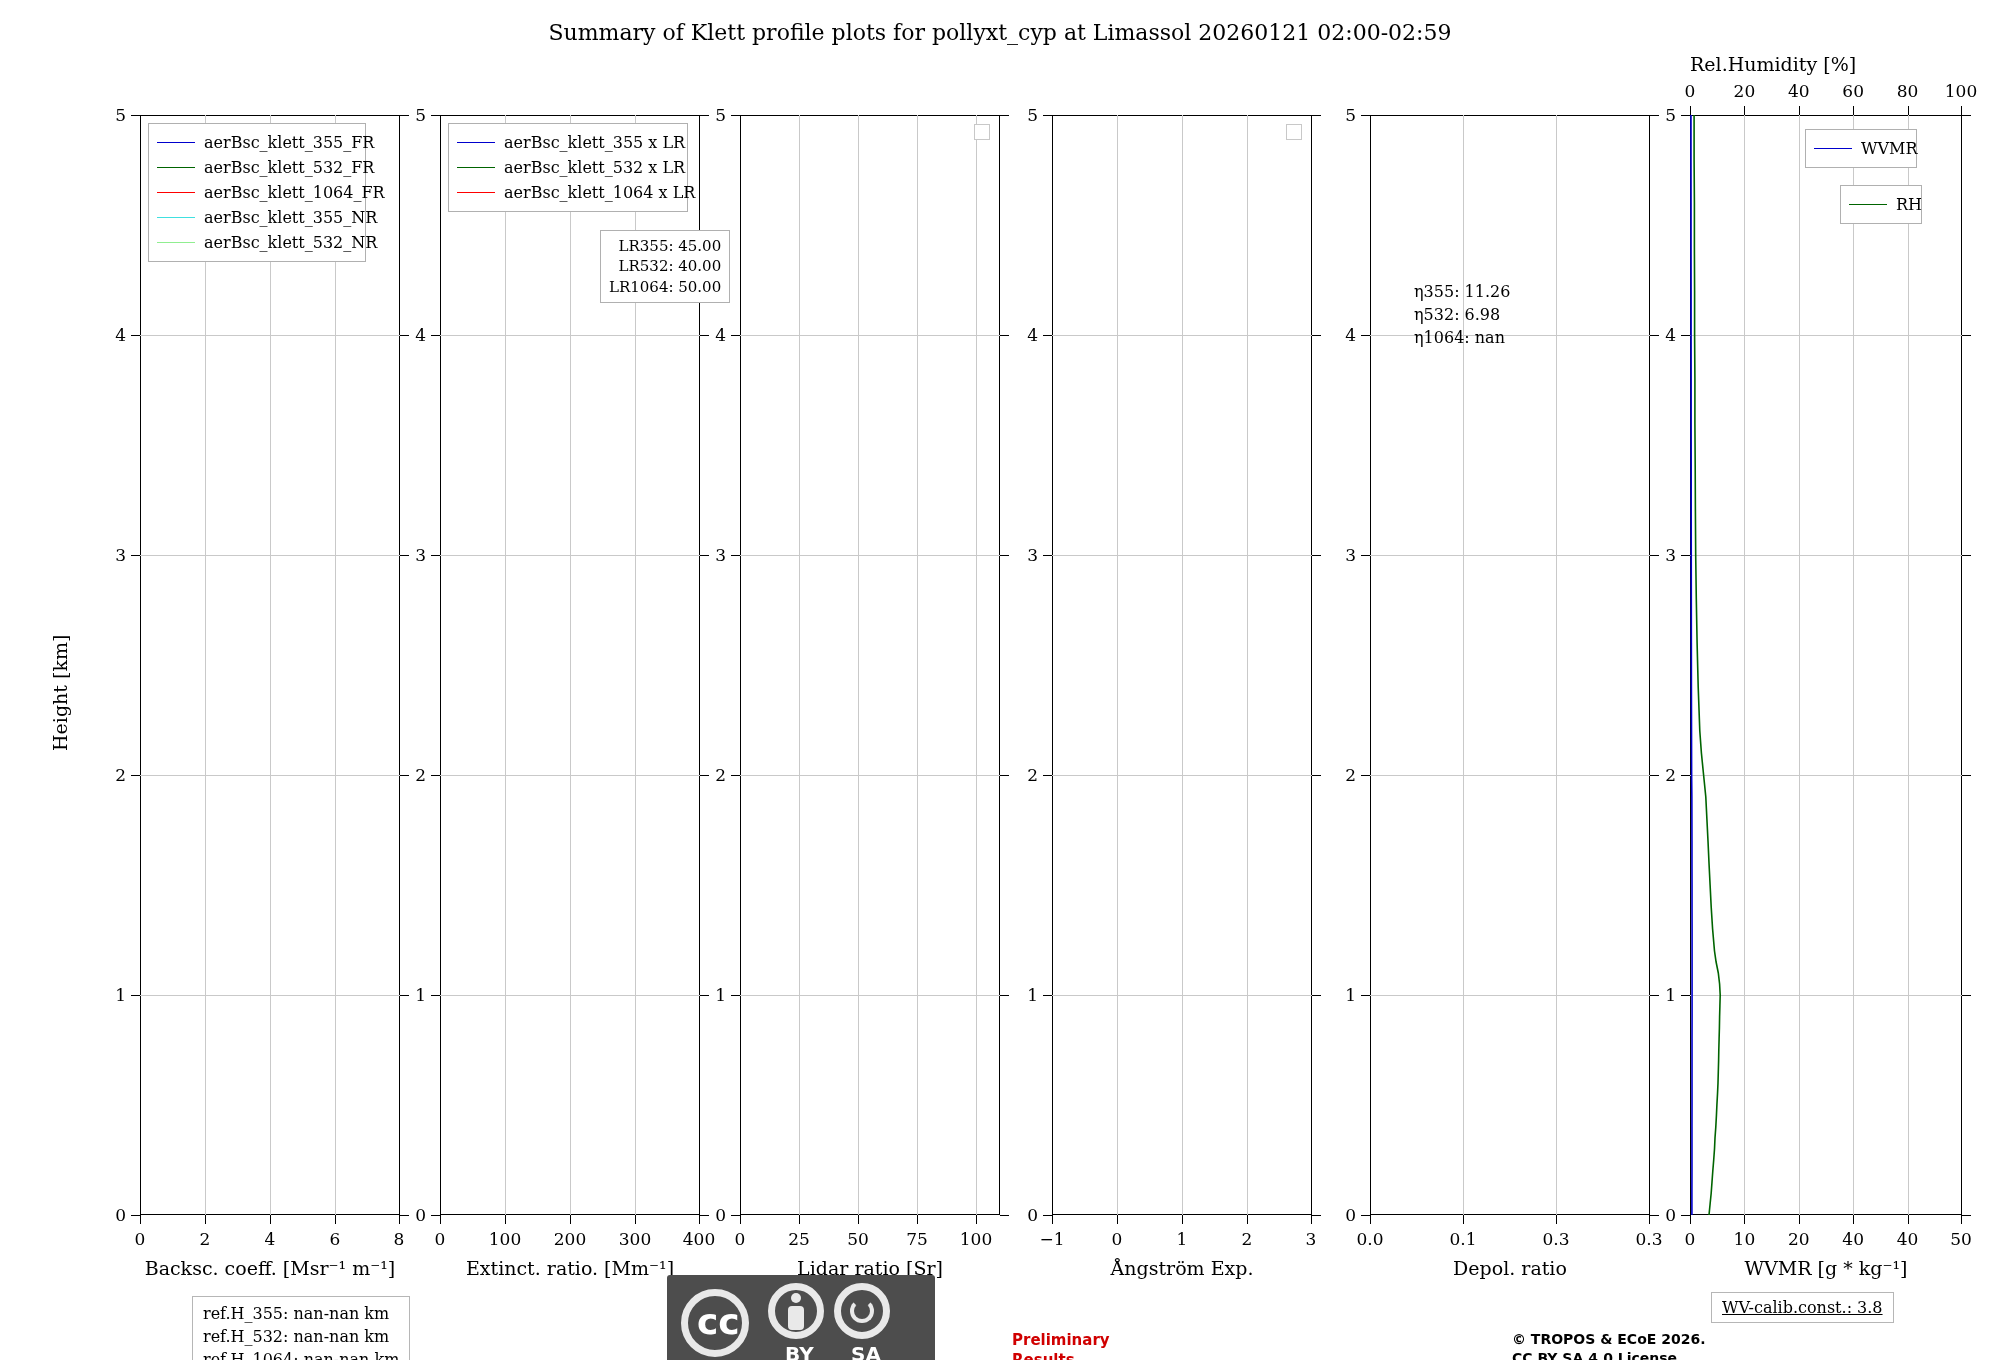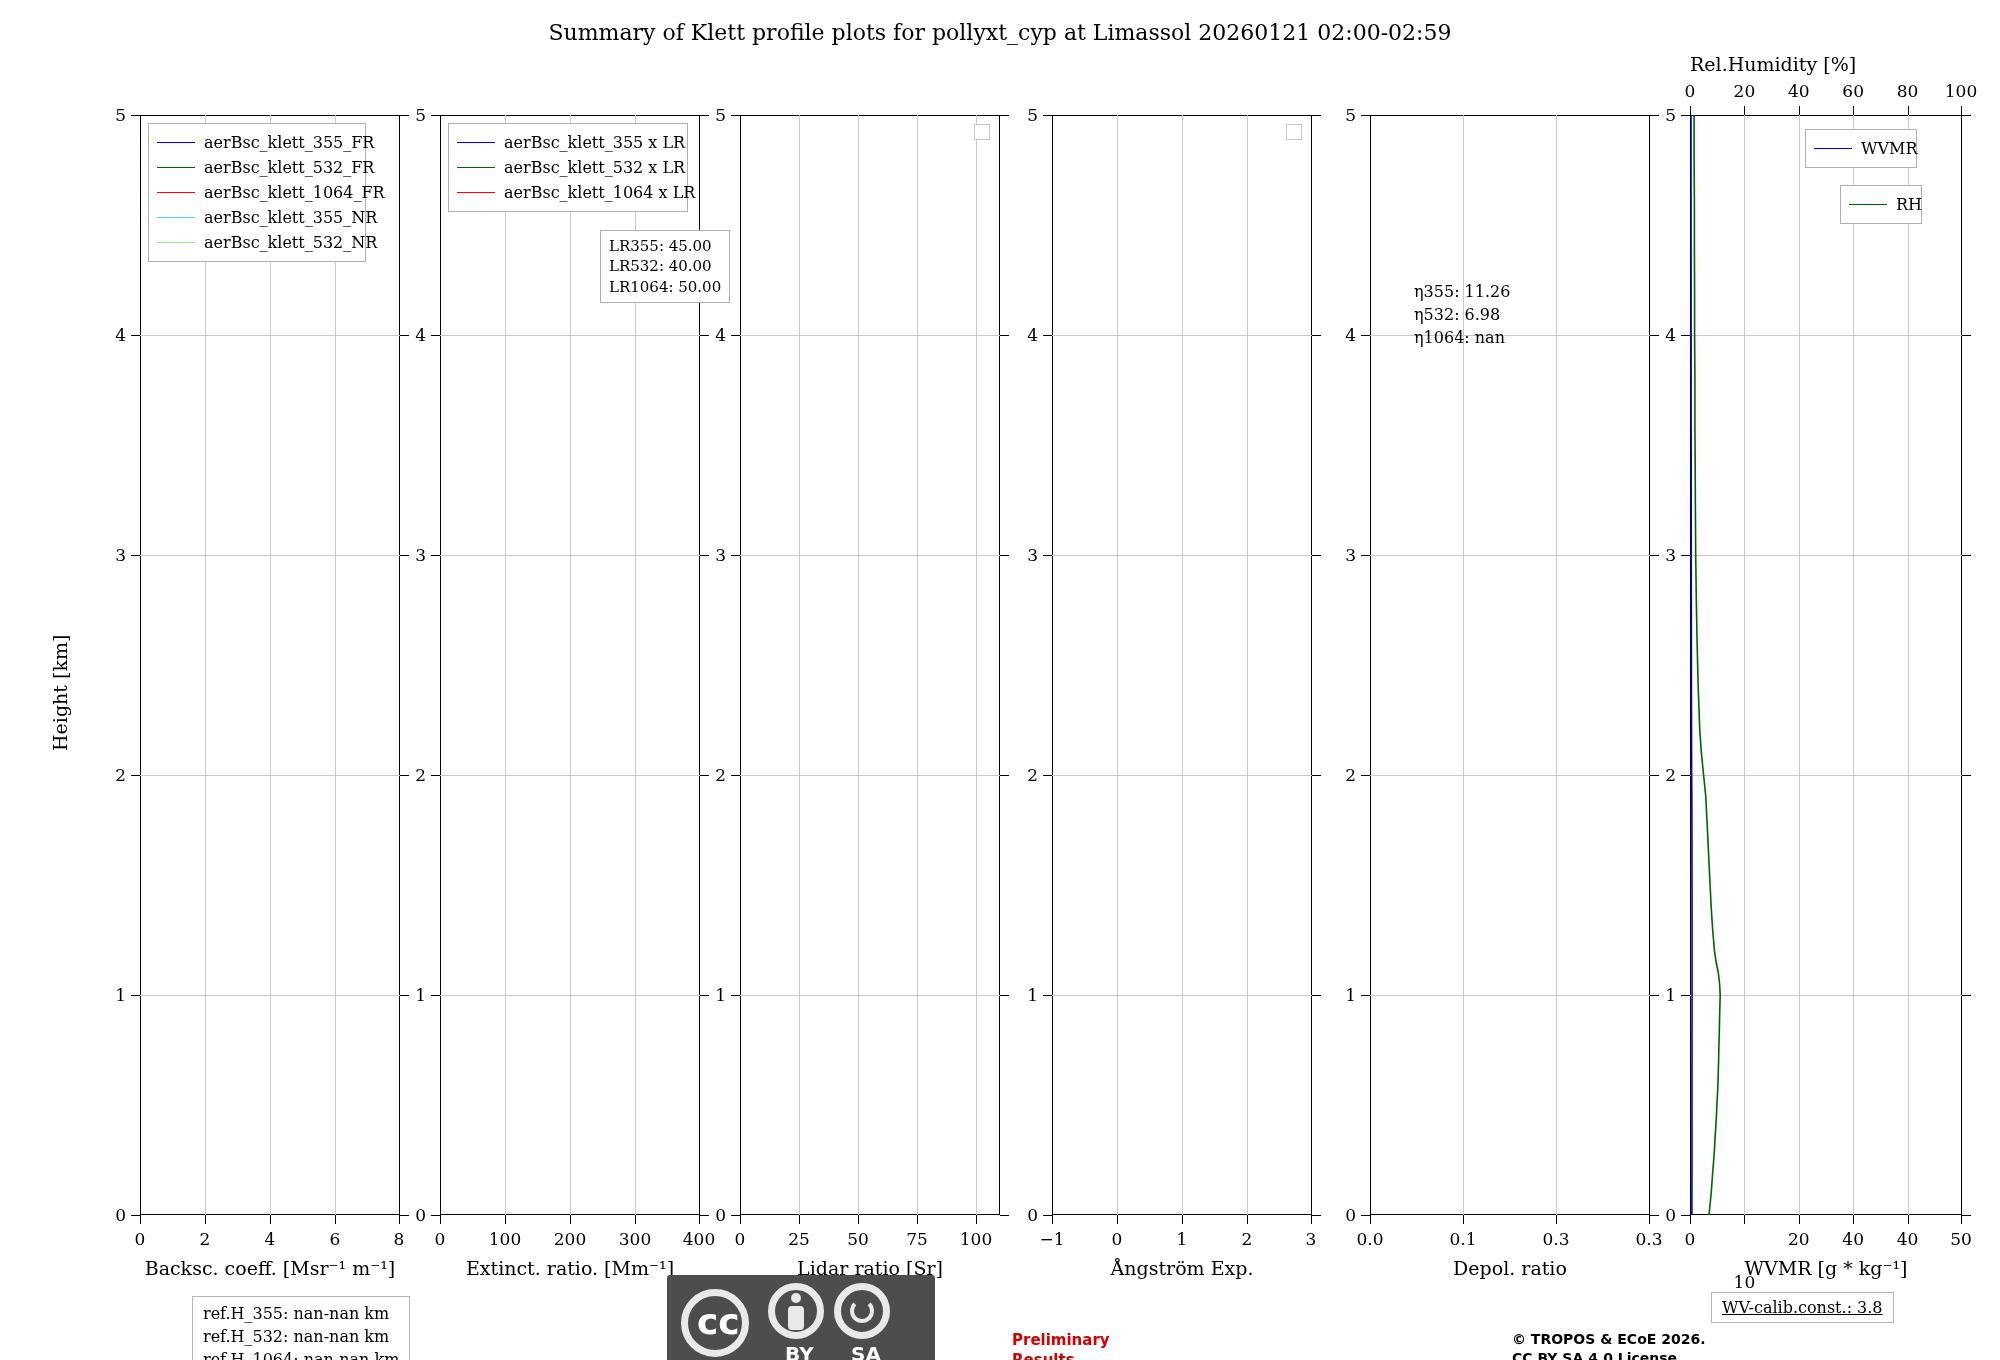--- a/index.html
+++ b/index.html
@@ -281,21 +281,21 @@
       <div class="row">
         <span class="swatch" style="border-top-color:#006400;"></span>
         <span>aerBsc_klett_532 x LR</span>
       </div>
       <div class="row">
         <span class="swatch" style="border-top-color:#ff0000;"></span>
         <span>aerBsc_klett_1064 x LR</span>
       </div>
     </div>
 
-    <div class="textbox" style="left:160px; top:115px;">
+    <div class="textbox" style="left:160px; top:115px;text-align:right;">
       <div>LR355: 45.00</div>
       <div>LR532: 40.00</div>
       <div>LR1064: 50.00</div>
     </div>
   </div>
 
   <div class="panel" style="left:740px; top:115px; width:260px; height:1100px;">
     <div class="plotbox"></div>
 
     <div class="grid-v" style="left:59px;"></div>
@@ -471,21 +471,21 @@
     <div class="ylab" style="top:220px;">4</div>
     <div class="ylab" style="top:0px;">5</div>
 
     <div class="tick-x" style="left:0px;"></div>
     <div class="tick-x" style="left:54.4px;"></div>
     <div class="tick-x" style="left:108.8px;"></div>
     <div class="tick-x" style="left:163.2px;"></div>
     <div class="tick-x" style="left:217.6px;"></div>
     <div class="tick-x" style="left:271px;"></div>
     <div class="xlab-tick" style="left:0px;">0</div>
-    <div class="xlab-tick" style="left:54.4px;margin-top:43px;">10</div>
+    <div class="xlab-tick" style="left:54.4px;">10</div>
     <div class="xlab-tick" style="left:108.8px;">20</div>
     <div class="xlab-tick" style="left:163.2px;">40</div>
     <div class="xlab-tick" style="left:217.6px;">40</div>
     <div class="xlab-tick" style="left:271px;">50</div>
 
     <div class="tick-x-t" style="left:0px;"></div>
     <div class="tick-x-t" style="left:54.4px;"></div>
     <div class="tick-x-t" style="left:108.8px;"></div>
     <div class="tick-x-t" style="left:163.2px;"></div>
     <div class="tick-x-t" style="left:217.6px;"></div>

